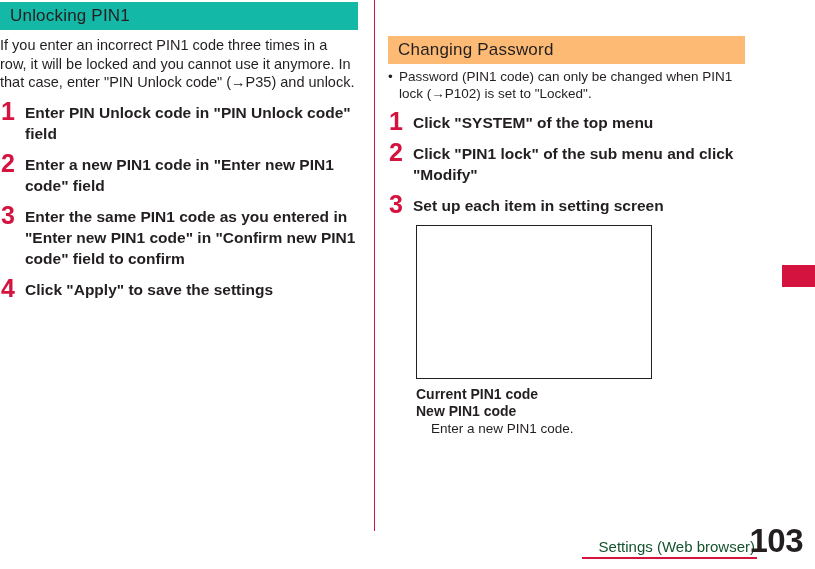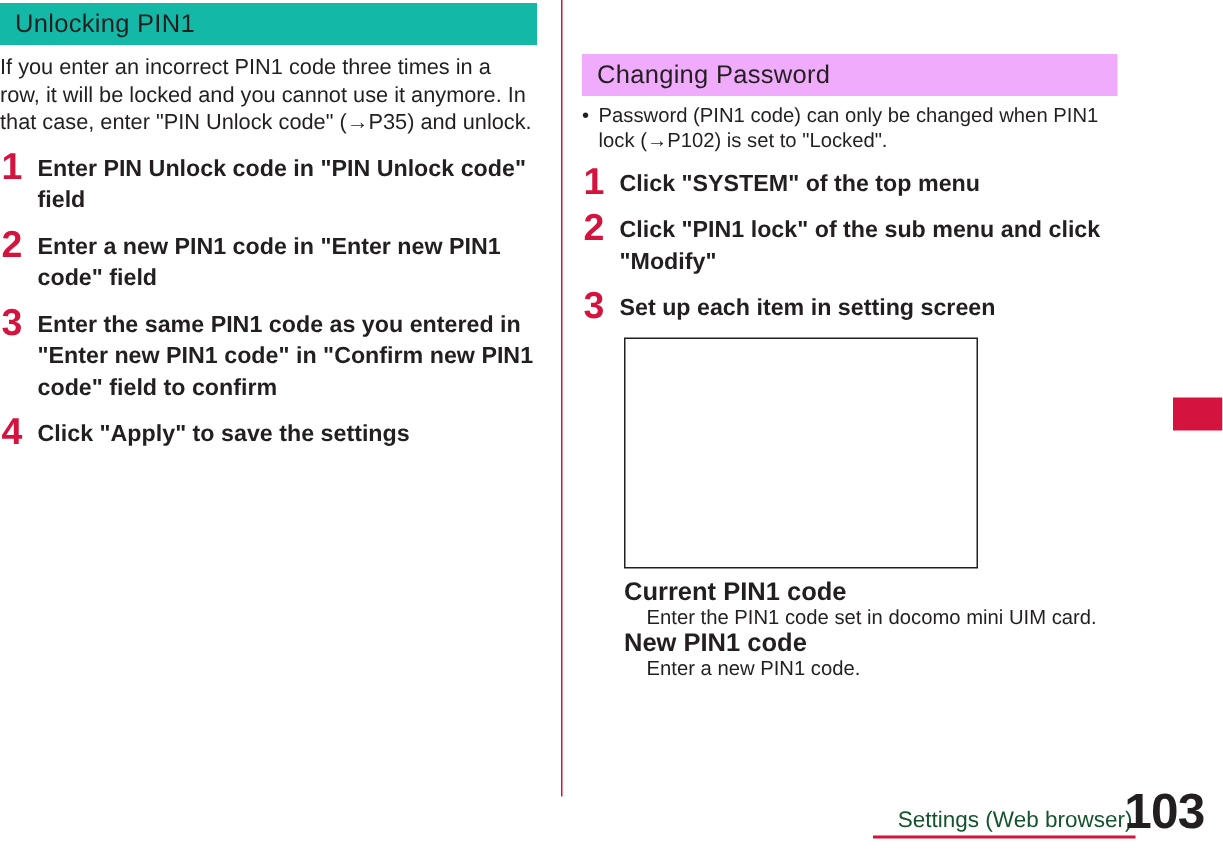--- a/index.html
+++ b/index.html
@@ -55,21 +55,21 @@
   
   .sec-bar {
     height: 28px;
     margin-top: 2px;
     display: flex;
     align-items: center;
     padding-left: 10px;
     box-sizing: border-box;
   }
   .sec-bar.gray  { background: #14b8a6; }
-  .sec-bar.pink  { background: #f0abfc; margin-top: 36px; }
+  .sec-bar.pink  { background: #fdba74; margin-top: 36px; }
   .sec-title {
     font-size: 17px;
     letter-spacing: 0.2px;
     color: #231f20;
     white-space: nowrap;
   }
 
   
   .intro {
     font-size: 14.5px;
@@ -135,21 +135,21 @@
     box-sizing: border-box;
   }
 
   
   .deflist {
     margin-left: 28px;
     margin-top: 7px;
     width: 320px;
   }
   .def-term {
-    font-size: 17px;
+    font-size: 14px;
     font-weight: bold;
     line-height: 17px;
     color: #231f20;
   }
   .def-desc {
     font-size: 13.5px;
     line-height: 17px;
     color: #231f20;
     padding-left: 15px;
   }
@@ -259,21 +259,20 @@
       </div>
 
     </div>
 
     <div class="figure-box"></div>
 
     <div class="deflist">
 
       <div>
         <div class="def-term">Current PIN1 code</div>
-        <div class="def-desc">Enter the PIN1 code set in docomo mini UIM card.</div>
       </div>
 
       <div>
         <div class="def-term">New PIN1 code</div>
         <div class="def-desc">Enter a new PIN1 code.</div>
       </div>
 
     </div>
   </div>
 

